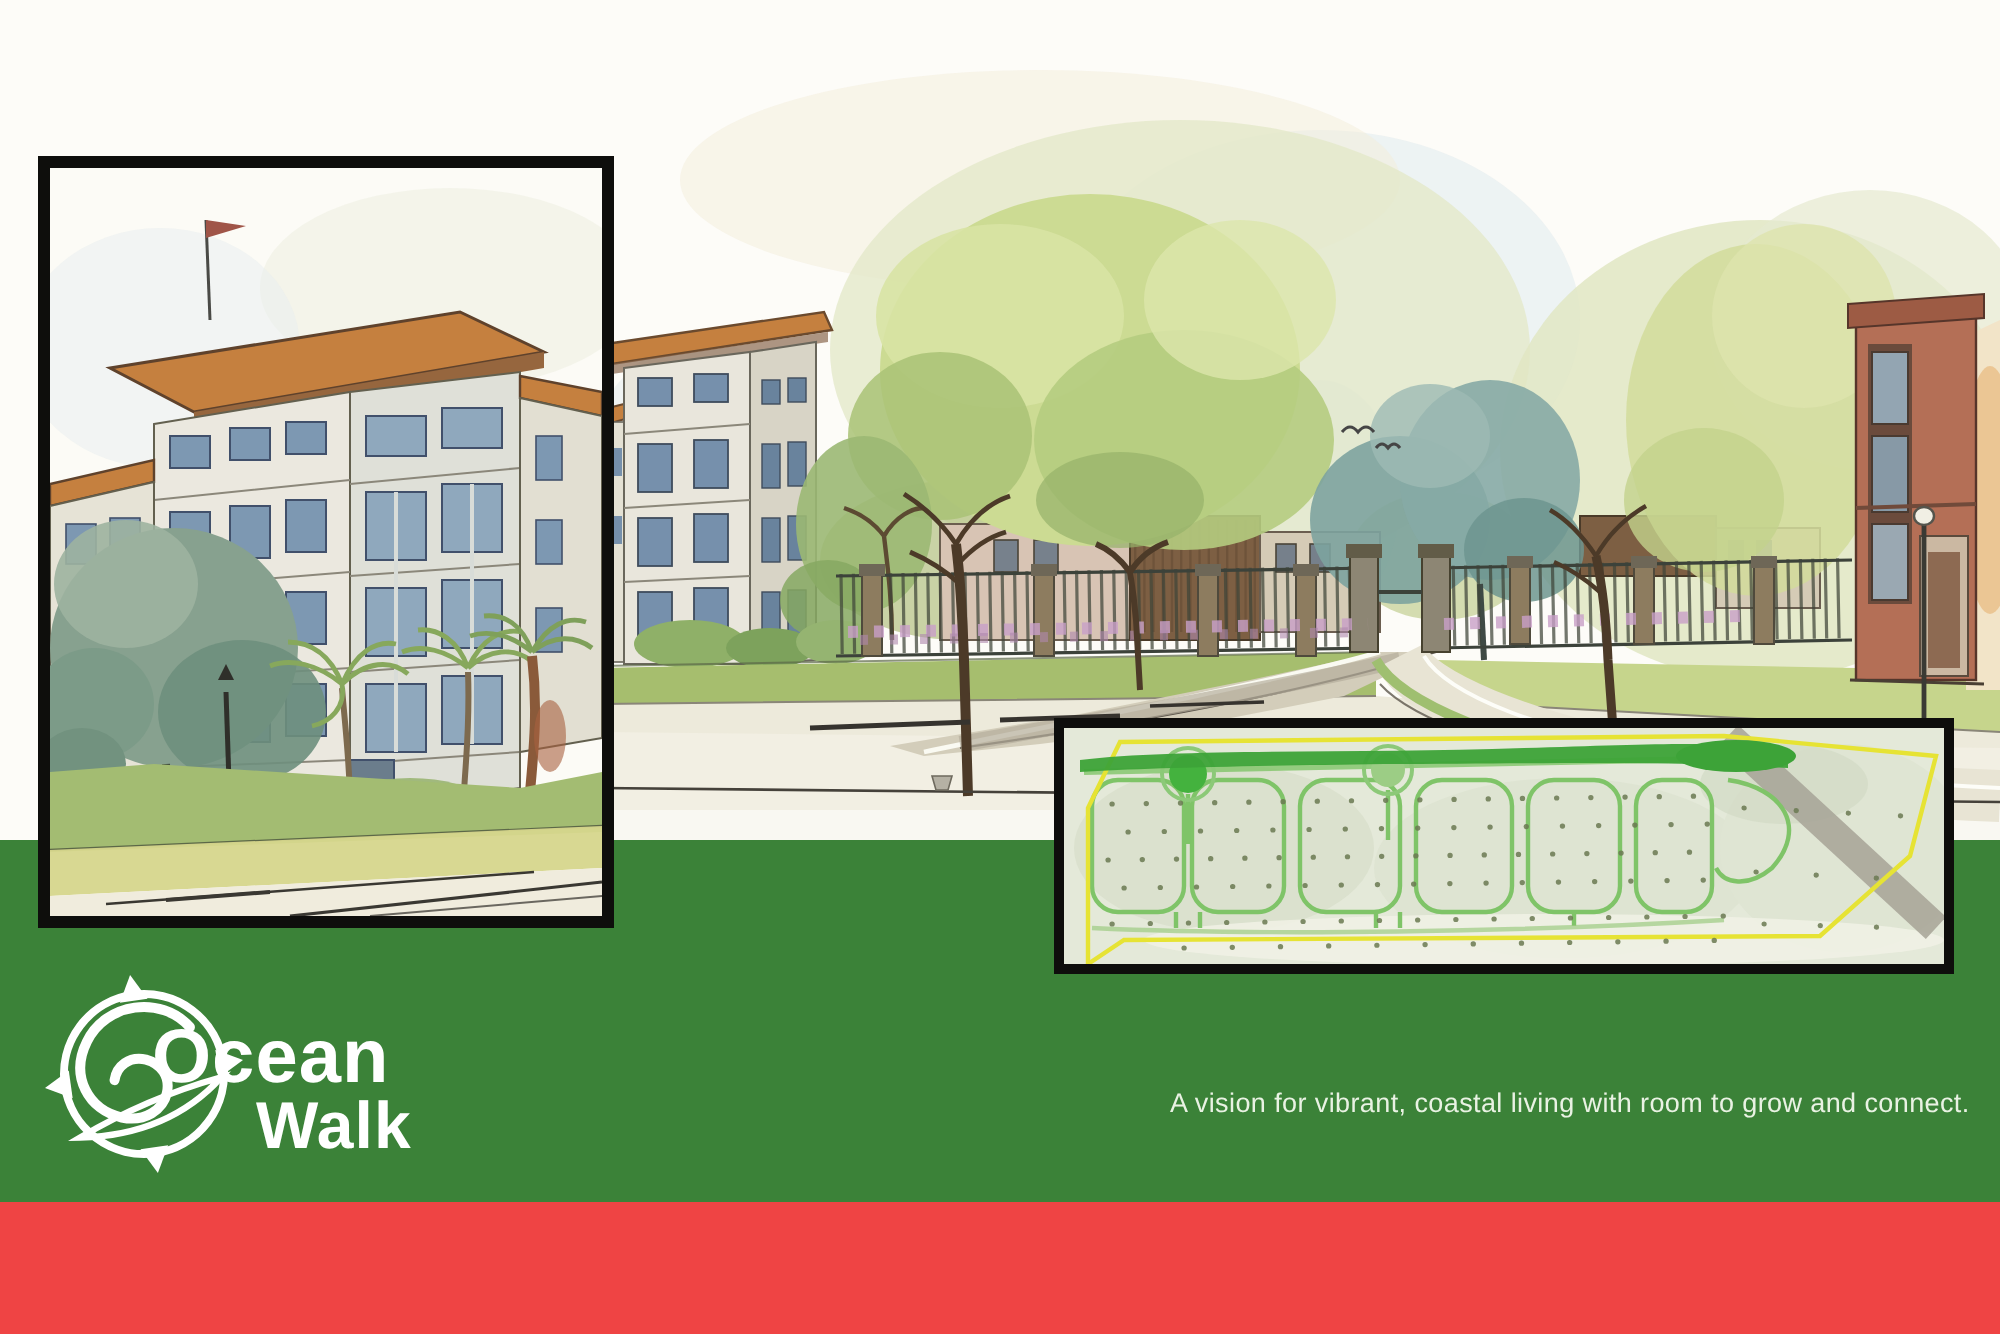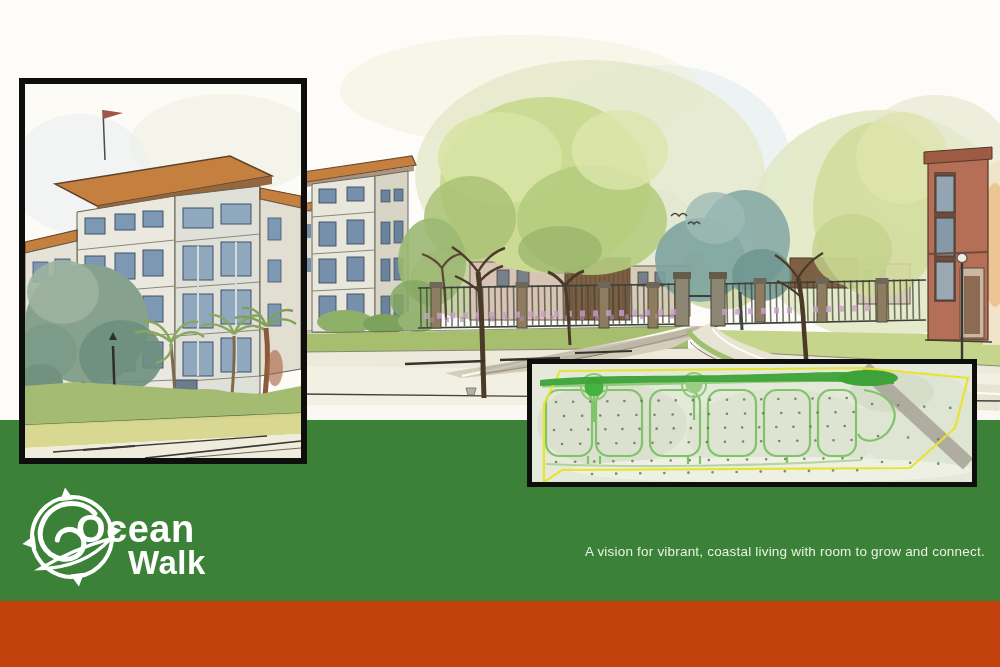--- a/index.html
+++ b/index.html
@@ -1,17 +1,17 @@
 <!DOCTYPE html>
 <html style="--brand-green: #3b8238;"><head>
 <meta charset="utf-8">
 <style>
   html,body{margin:0;padding:0;background:#e8e8e8;}
   .canvas{
-    position:relative;width:1000px;height:667px;background:#c2410c;
+    position:relative;width:1000px;height:667px;background:#ef4444;
     overflow:hidden;font-family:"Liberation Sans",sans-serif;margin:0 auto;
   }
   .main-art{position:absolute;left:0;top:0;width:1000px;height:420px;}
   .green-band{
     position:absolute;left:0;top:420px;width:1000px;height:181px;
     background:var(--brand-green,#3b8238);z-index:2;
   }
   .inset{position:absolute;background:#fdfcf7;z-index:3;box-sizing:border-box;}
   .inset-left{left:19px;top:78px;width:288px;height:386px;border:6px solid #0e0e0c;}
   .inset-plan{left:527px;top:359px;width:450px;height:128px;border:5px solid #0e0e0c;}

